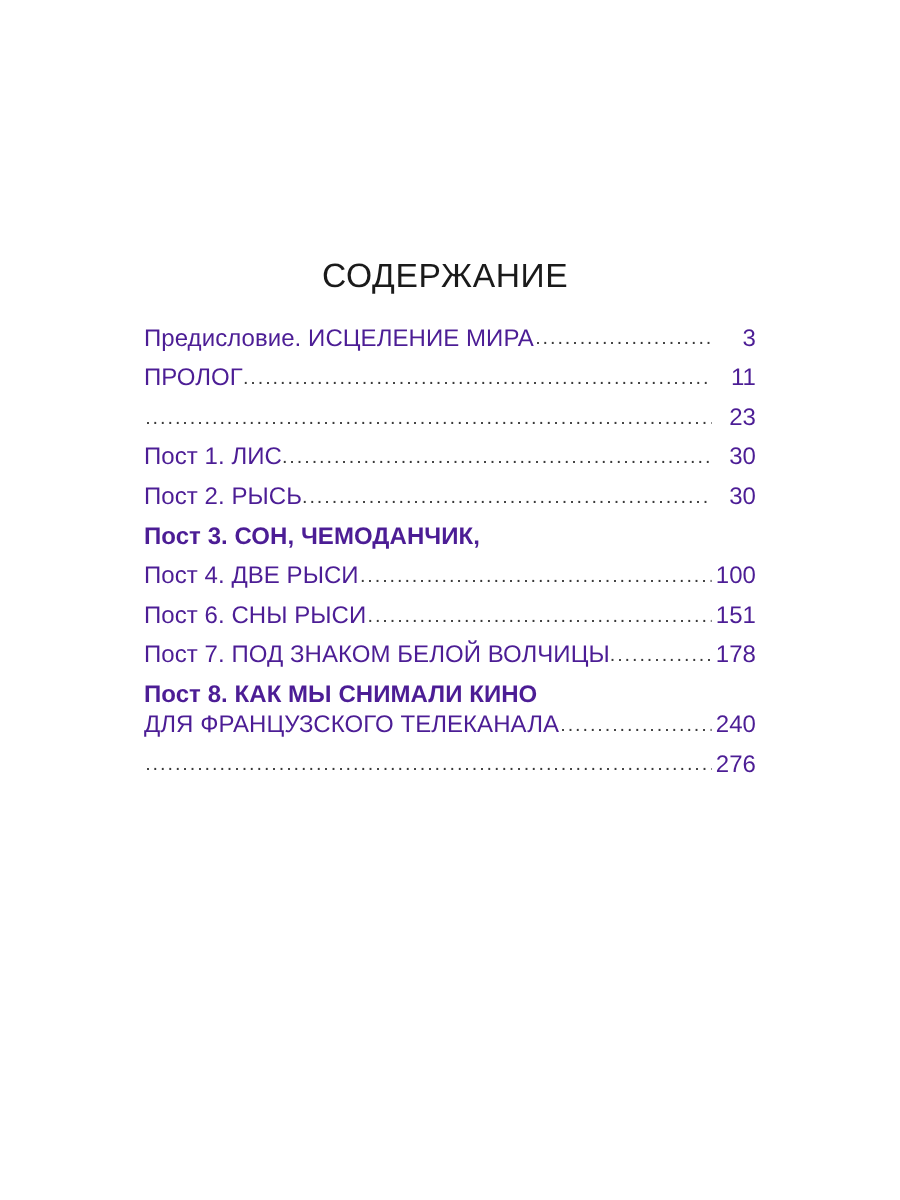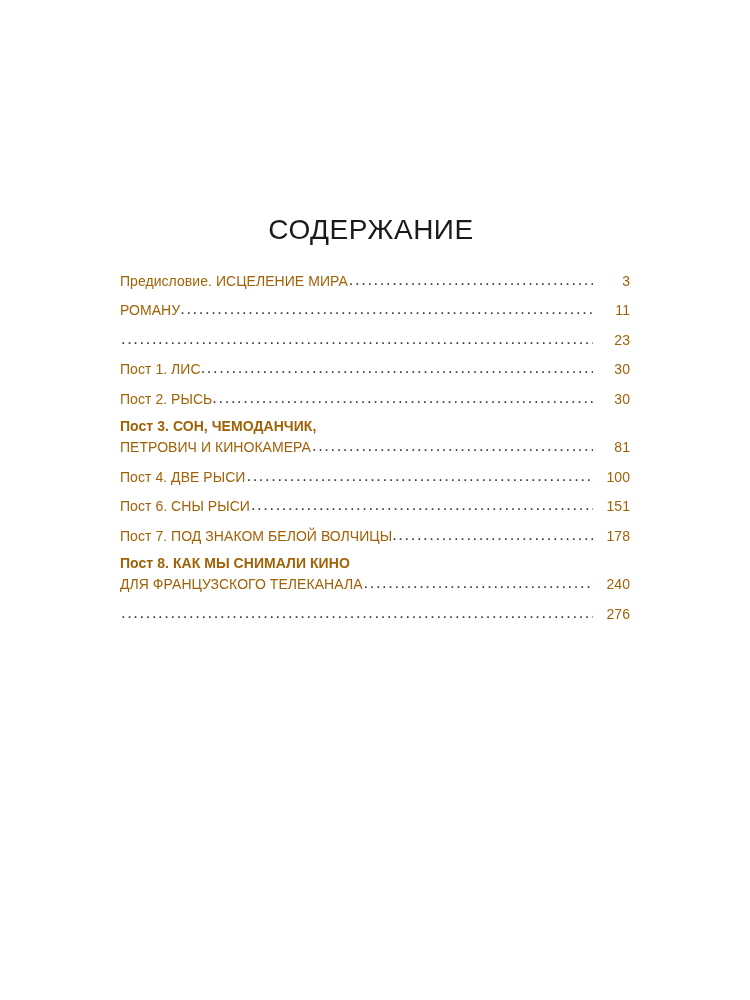--- a/index.html
+++ b/index.html
@@ -41,23 +41,23 @@
     padding-right: 8px;
   }
 
   .toc-list {
     list-style: none;
     margin: 0;
     padding: 0;
   }
 
   .toc-entry {
-    font-size: 14px;
+    font-size: 20px;
     line-height: 1.0;
-    color: #a16207;
+    color: #4c1d95;
     margin-bottom: 13px;
     letter-spacing: 0.05px;
   }
 
   
   .entry-pre {
     display: block;
     white-space: nowrap;
     margin-bottom: 5px;
     font-weight: bold;
@@ -117,21 +117,21 @@
       <li class="toc-entry">
         <div class="entry-line">
           <span class="entry-label">Предисловие. ИСЦЕЛЕНИЕ МИРА</span>
           <span class="entry-leader"></span>
           <span class="entry-page">3</span>
         </div>
       </li>
 
       <li class="toc-entry tight">
         <div class="entry-line">
-          <span class="entry-label">РОМАНУ</span>
+          <span class="entry-label">ПРОЛОГ</span>
           <span class="entry-leader"></span>
           <span class="entry-page">11</span>
         </div>
       </li>
 
       <li class="toc-entry">
         <div class="entry-line">
           <span class="entry-leader"></span>
           <span class="entry-page">23</span>
         </div>
@@ -148,25 +148,20 @@
       <li class="toc-entry tight">
         <div class="entry-line">
           <span class="entry-label">Пост 2. РЫСЬ</span>
           <span class="entry-leader"></span>
           <span class="entry-page">30</span>
         </div>
       </li>
 
       <li class="toc-entry">
         <span class="entry-pre">Пост 3. СОН, ЧЕМОДАНЧИК,</span>
-        <div class="entry-line">
-          <span class="entry-label">ПЕТРОВИЧ И КИНОКАМЕРА</span>
-          <span class="entry-leader"></span>
-          <span class="entry-page">81</span>
-        </div>
       </li>
 
       <li class="toc-entry">
         <div class="entry-line">
           <span class="entry-label">Пост 4. ДВЕ РЫСИ</span>
           <span class="entry-leader"></span>
           <span class="entry-page">100</span>
         </div>
       </li>
 

